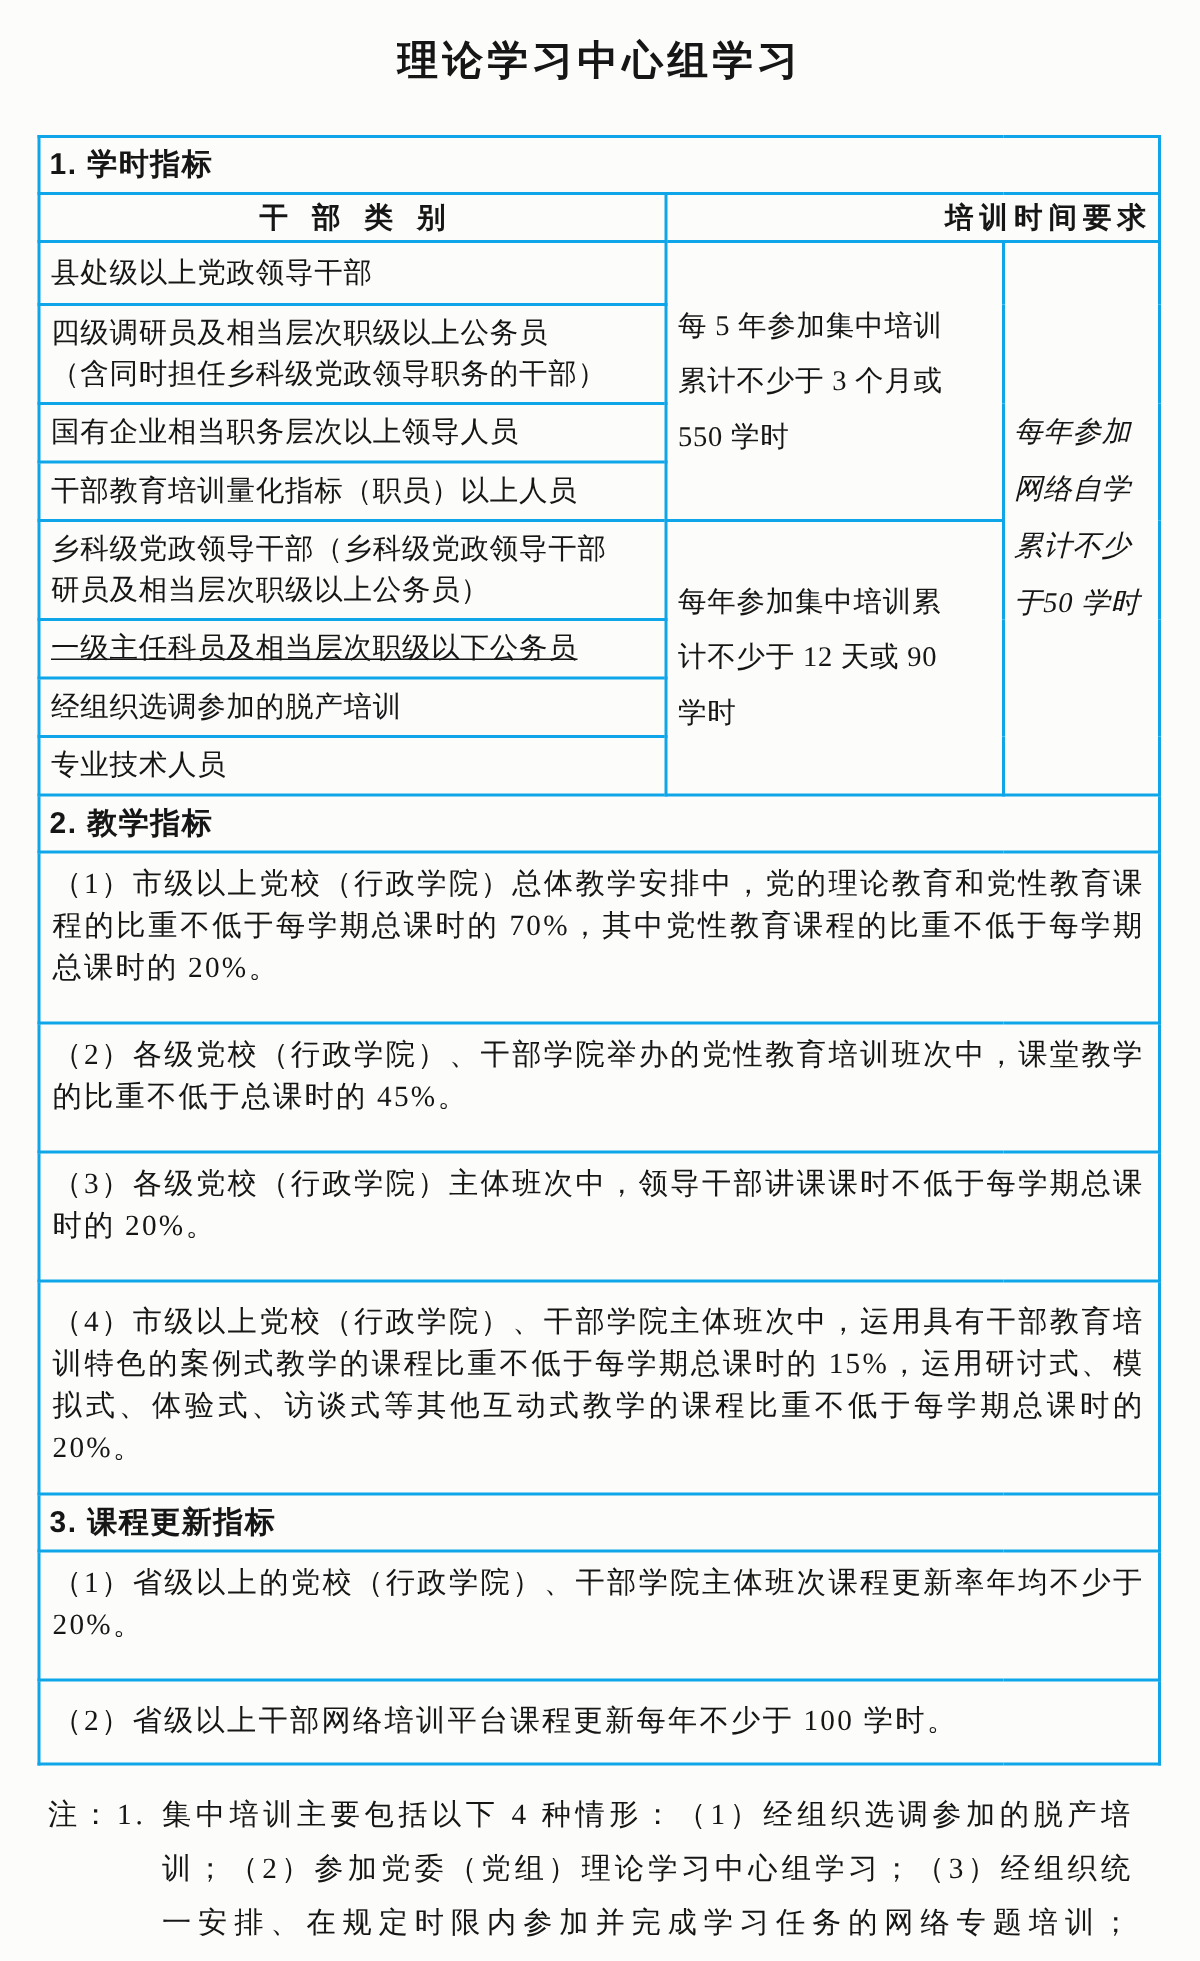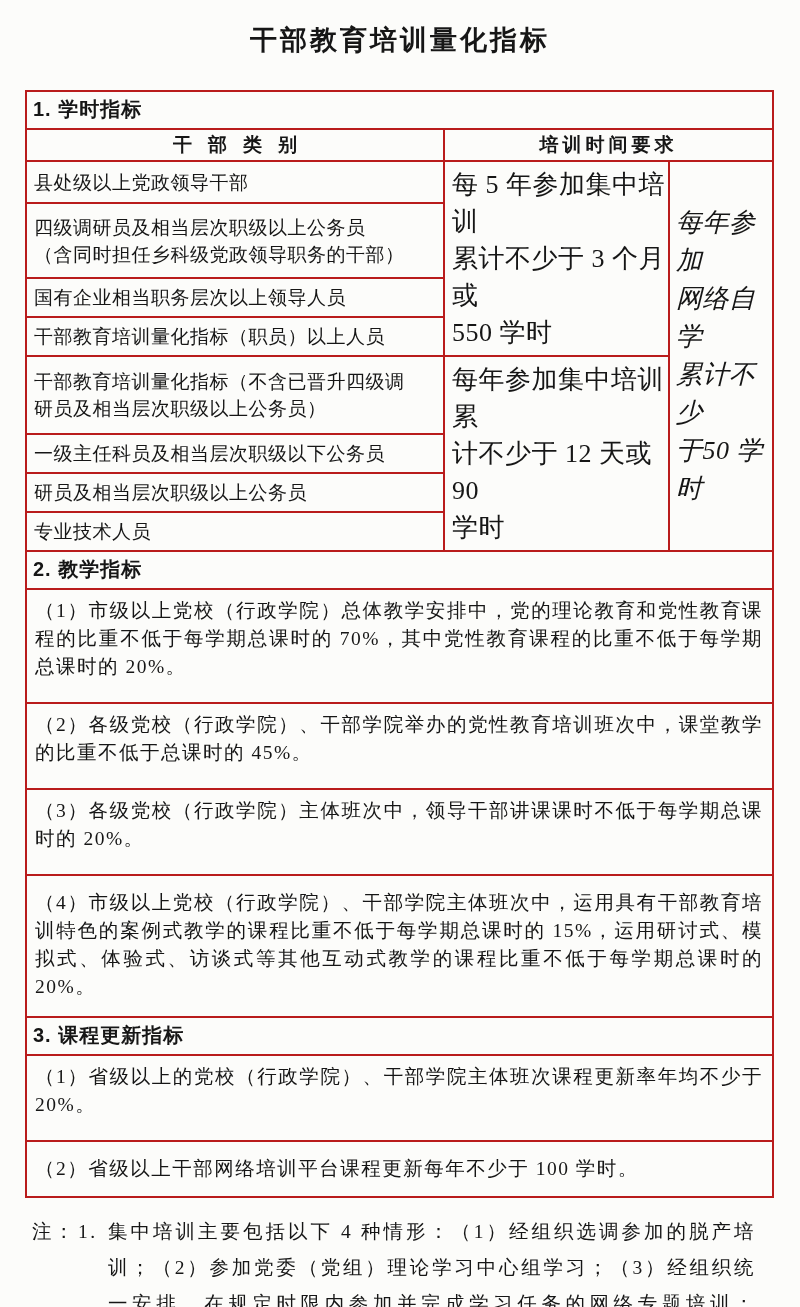--- a/index.html
+++ b/index.html
@@ -21,50 +21,50 @@
     padding-top:22px;
     margin:0 0 32px 0;
   }
   table.quota{
     border-collapse:collapse;
     table-layout:fixed;
     margin-left:25px;
     width:747px;
   }
   table.quota td{
-    border:2px solid #b91c1c;
+    border:2px solid #0ea5e9;
     vertical-align:middle;
     box-sizing:border-box;
   }
   td.sec-head{
     font-family:"Liberation Sans","DejaVu Sans",sans-serif;
     font-weight:bold;
     font-size:20px;
     letter-spacing:1px;
     padding:4px 6px 5px 6px;
     height:33px;
   }
   td.col-head{
     font-weight:bold;
     font-size:19px;
     text-align:center;
     height:19px;
     padding:2px 4px;
   }
   td.col-head.cat-head{letter-spacing:16px;text-indent:16px;}
-  td.col-head.req-head{letter-spacing:4px;}
+  td.col-head.req-head{letter-spacing:4px;text-align:right;}
   td.cat{
     font-size:19px;
     line-height:27px;
     letter-spacing:0.5px;
     padding:5px 4px 5px 7px;
     white-space:pre-line;
   }
   td.merge{
-    font-size:26px;
+    font-size:19px;
     line-height:37px;
     letter-spacing:0.5px;
     padding:4px 2px 4px 7px;
     white-space:pre-line;
     vertical-align:middle;
     border-radius:18px;
   }
   td.online{
     line-height:38px;
     padding:4px 2px 4px 6px;
@@ -73,39 +73,39 @@
   td.item{
     font-size:19.5px;
     line-height:28px;
     letter-spacing:1.5px;
     padding:7px 9px 21px 8px;
     text-align:justify;
   }
   td.item.roomy{padding-top:13px;padding-bottom:15px;}
   td.item.tall{padding-top:13px;padding-bottom:13px;}
   .h40{height:42px;} .h38{height:38px;}
-  .h36{height:36px;} .h35{height:35px;}
+  .h36{height:36px;} .h35{height:35px;text-decoration:underline;}
   .notes{
     margin:16px 0 0 32px;
     width:740px;
     font-size:19.5px;
     line-height:36px;
     letter-spacing:2.5px;
   }
   .note-row{display:flex;}
   .note-label{width:46px;flex:none;}
   .note-num{width:30px;flex:none;}
   .note-text{width:648px;text-align:justify;}
 </style>
 </head>
 <body>
 
 <div class="page">
 
-  <h1 class="doc-title">干部教育培训量化指标</h1>
+  <h1 class="doc-title">理论学习中心组学习</h1>
 
   <table class="quota">
     <colgroup>
       <col style="width:418px">
         <col style="width:225px">
         <col style="width:104px">
     </colgroup>
 
     <tbody>
         <tr>
@@ -129,31 +129,31 @@
           <td class="cat">四级调研员及相当层次职级以上公务员
 （含同时担任乡科级党政领导职务的干部）</td>
         </tr>
     <tr>
           <td class="cat h38">国有企业相当职务层次以上领导人员</td>
         </tr>
     <tr>
           <td class="cat h36">干部教育培训量化指标（职员）以上人员</td>
         </tr>
     <tr>
-      <td class="cat">干部教育培训量化指标（不含已晋升四级调
+      <td class="cat">乡科级党政领导干部（乡科级党政领导干部
 研员及相当层次职级以上公务员）</td>
       <td class="merge" rowspan="4">每年参加集中培训累
 计不少于 12 天或 90
 学时</td>
     </tr>
     <tr>
           <td class="cat h35">一级主任科员及相当层次职级以下公务员</td>
         </tr>
     <tr>
-          <td class="cat h36">研员及相当层次职级以上公务员</td>
+          <td class="cat h36">经组织选调参加的脱产培训</td>
         </tr>
     <tr>
           <td class="cat h38">专业技术人员</td>
         </tr>
 
     <tr>
           <td class="sec-head" colspan="3">2. 教学指标</td>
         </tr>
     <tr>
           <td class="item" colspan="3">（1）市级以上党校（行政学院）总体教学安排中，党的理论教育和党性教育课程的比重不低于每学期总课时的 70%，其中党性教育课程的比重不低于每学期总课时的 20%。</td>

